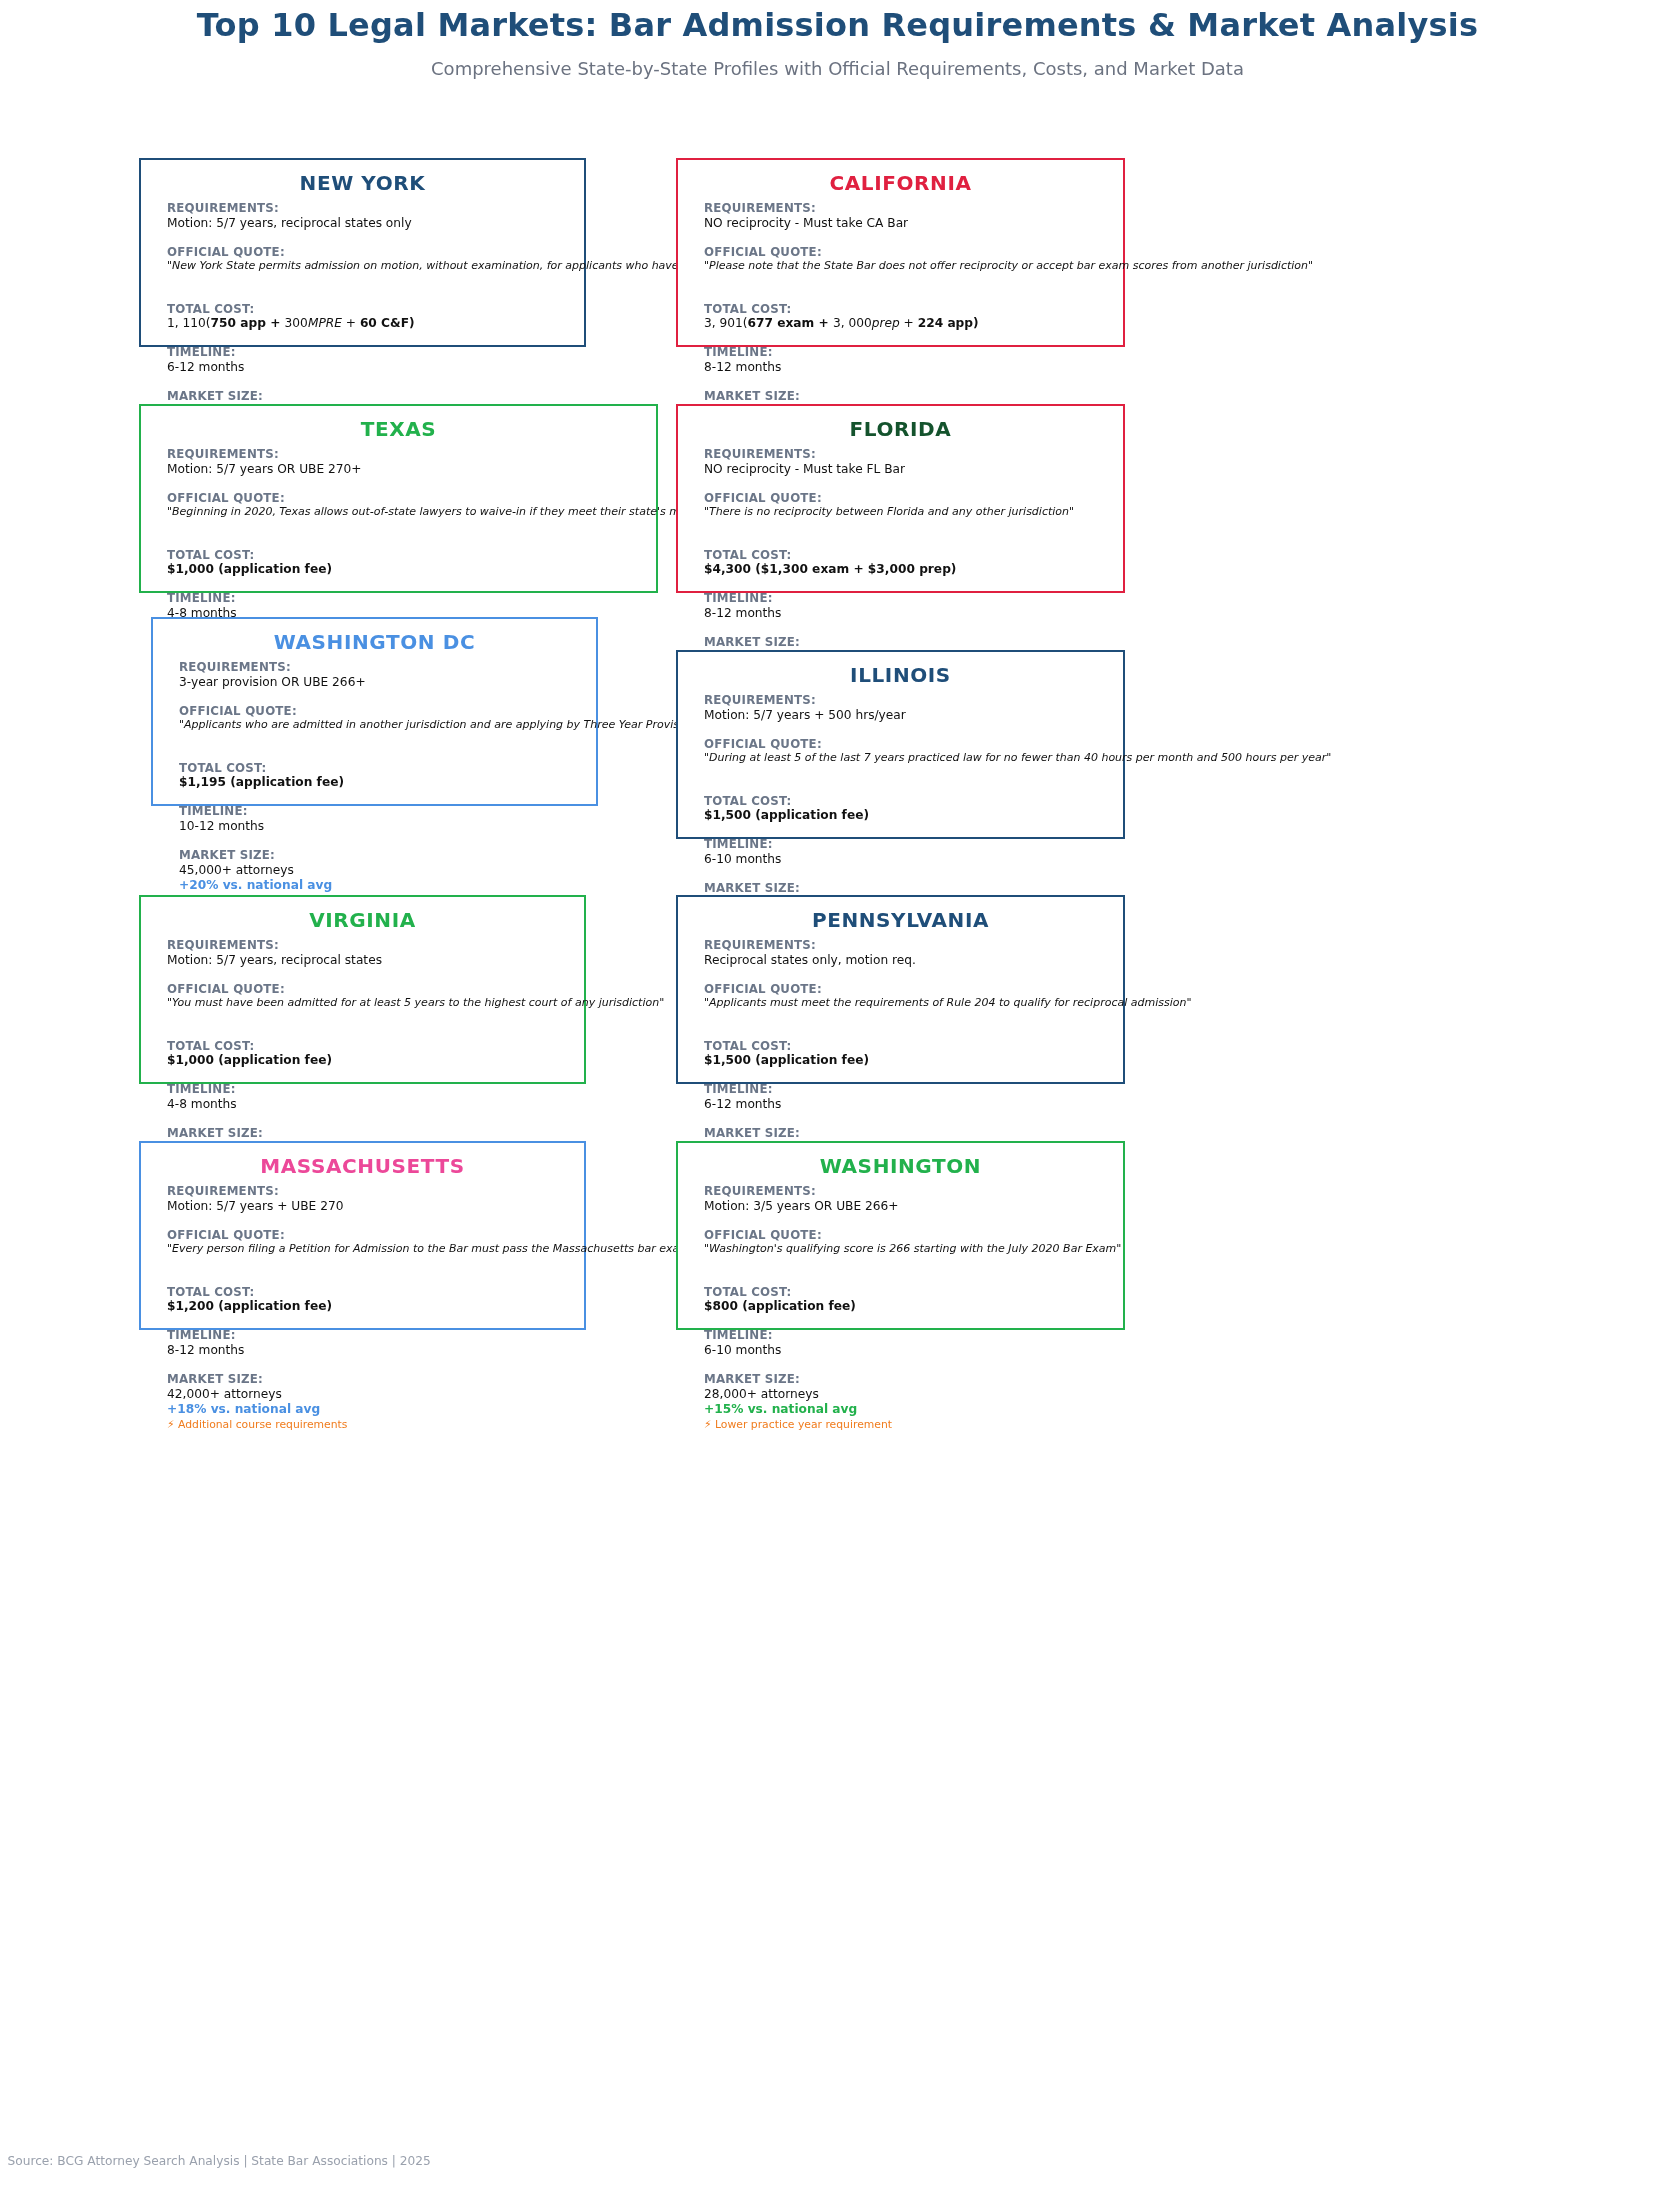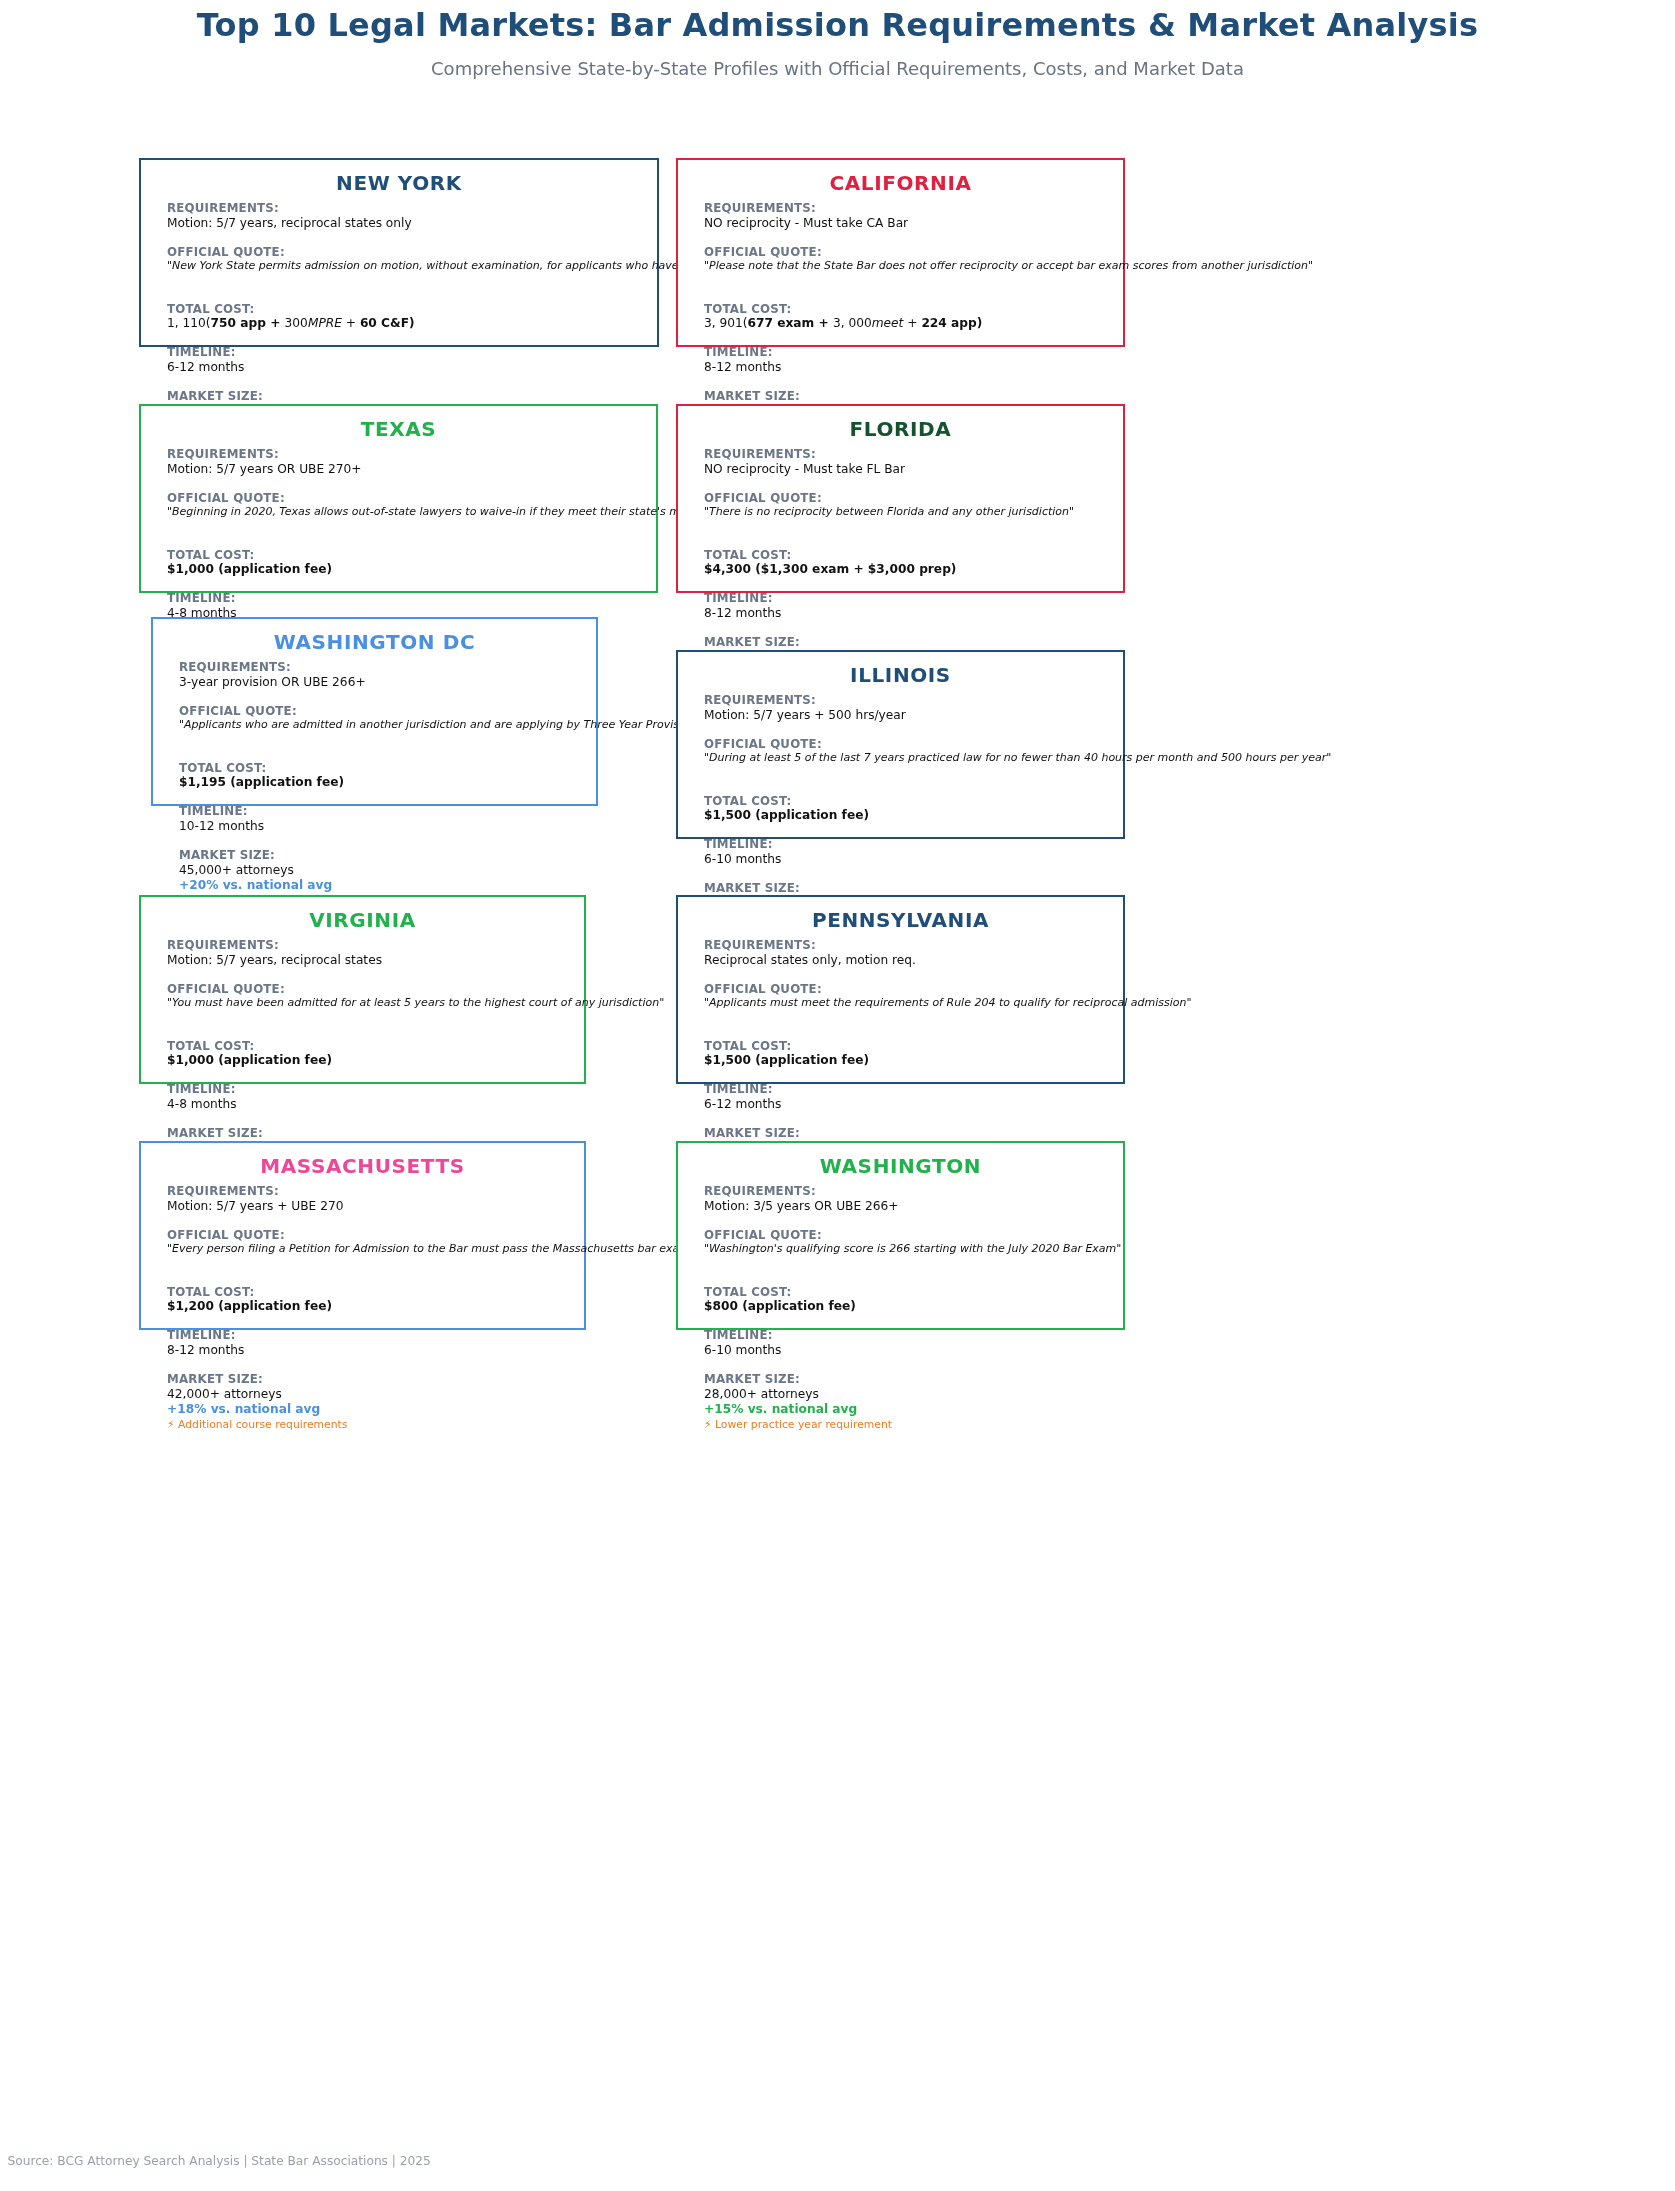--- a/index.html
+++ b/index.html
@@ -134,21 +134,21 @@
     font-weight: normal;
   }
 </style>
 </head>
 <body>
 
 <div class="page-title">Top 10 Legal Markets: Bar Admission Requirements &amp; Market Analysis</div>
 <div class="page-subtitle">Comprehensive State-by-State Profiles with Official Requirements, Costs, and Market Data</div>
 
 <div class="cards-area">
-    <div class="state-card" style="left: 139px; top: 158px; width: 520px; height: 189px; border-color: rgb(31, 78, 121);">
+    <div class="state-card" style="left: 139px; top: 158px; width: 447px; height: 189px; border-color: rgb(31, 78, 121);">
       <div class="card-title" style="color: rgb(31, 78, 121);">NEW YORK</div>
       <div class="card-body">
         <div class="field-group">
           <div class="field-label">REQUIREMENTS:</div>
           <div class="field-value">Motion: 5/7 years, reciprocal states only</div>
         </div>
         <div class="field-group quote-group">
           <div class="field-label">OFFICIAL QUOTE:</div>
           <div class="field-value quote">"New York State permits admission on motion, without examination, for applicants who have practiced for five of the prec…"</div>
         </div>
@@ -174,21 +174,21 @@
         <div class="field-group">
           <div class="field-label">REQUIREMENTS:</div>
           <div class="field-value">NO reciprocity - Must take CA Bar</div>
         </div>
         <div class="field-group quote-group">
           <div class="field-label">OFFICIAL QUOTE:</div>
           <div class="field-value quote">"Please note that the State Bar does not offer reciprocity or accept bar exam scores from another jurisdiction"</div>
         </div>
         <div class="field-group">
           <div class="field-label">TOTAL COST:</div>
-          <div class="field-value"><span class="cost-num">3, 901(</span><span class="cost-b">677 exam </span><span class="cost-b">+ </span><span class="cost-num">3, 000</span><span class="cost-i">meet</span><span class="cost-num"> + </span><span class="cost-b">224 app)</span></div>
+          <div class="field-value"><span class="cost-num">3, 901(</span><span class="cost-b">677 exam </span><span class="cost-b">+ </span><span class="cost-num">3, 000</span><span class="cost-i">prep</span><span class="cost-num"> + </span><span class="cost-b">224 app)</span></div>
         </div>
         <div class="field-group">
           <div class="field-label">TIMELINE:</div>
           <div class="field-value">8-12 months</div>
         </div>
         <div class="field-group last">
           <div class="field-label">MARKET SIZE:</div>
           <div class="field-value">180,000+ attorneys</div>
           <div class="market-delta" style="color: rgb(224, 32, 64);">+25% vs. national avg</div>
           <div class="market-note"><span class="bolt-icon">⚡</span><span> Attorney's Exam for 4+ year practitioners</span></div>

